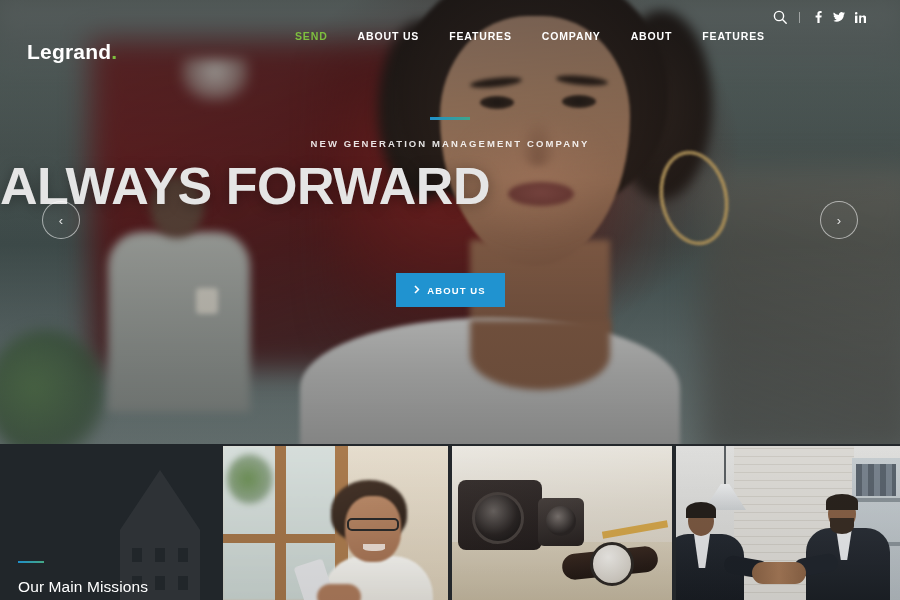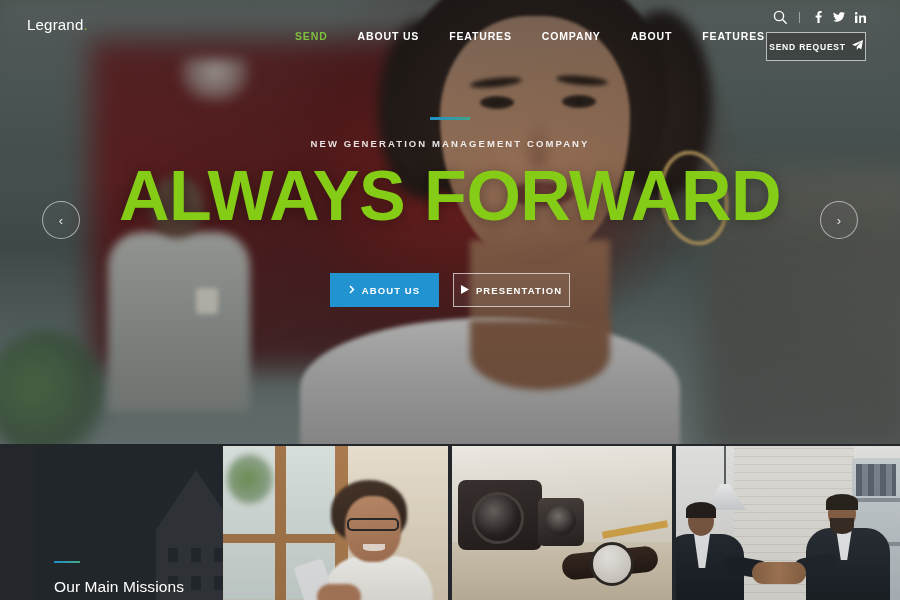--- a/index.html
+++ b/index.html
@@ -96,21 +96,21 @@
   .ph-cup { position:absolute; left:196px; top:288px; width:22px; height:26px; border-radius:4px;
     background:#e8e4d8; filter:blur(2.4px); }
   .ph-plant { position:absolute; left:-14px; top:330px; width:120px; height:130px; border-radius:50%;
     background:radial-gradient(ellipse at 40% 45%, rgba(94,132,84,.95) 0%, rgba(60,92,58,.7) 60%, rgba(48,72,50,0) 85%); filter:blur(7px); }
   .ph-rightblur { position:absolute; left:700px; top:170px; width:220px; height:290px;
     background:linear-gradient(200deg, rgba(126,116,104,.55) 0%, rgba(88,82,74,.6) 60%, rgba(70,66,60,.5) 100%); filter:blur(16px); }
   .hero-tint { position:absolute; inset:0; background:linear-gradient(180deg, rgba(16,18,20,.46) 0%, rgba(16,18,20,.20) 40%, rgba(16,18,20,.34) 100%); }
 
   
   .header { position:absolute; left:0; top:0; width:900px; height:72px; z-index:30; }
-  .logo { position:absolute; left:27px; top:16px; color:#fff; font-size:15px; font-weight:400; letter-spacing:.2px; }
+  .logo { position:absolute; left:27px; top:40px; color:#fff; font-size:21px; font-weight:700; letter-spacing:.2px; }
   .logo .dot { color:#7dbf3f; }
 
   .nav { position:absolute; left:295px; top:30px; display:flex; gap:30px; }
   .nav a { color:#fff; font-size:10.5px; font-weight:700; letter-spacing:.85px; text-decoration:none; white-space:nowrap; }
   .nav a.active { color:#7dbf3f; }
 
   .util { position:absolute; right:34px; top:10px; display:flex; align-items:center; gap:9px; }
   .search-icon { width:14px; height:14px; display:block; }
   .util-div { width:1px; height:11px; background:rgba(255,255,255,.45); margin:0 3px; }
   .soc { color:#fff; font-size:10px; width:12px; text-align:center; line-height:1; font-weight:700; }
@@ -125,42 +125,42 @@
     display:flex; align-items:center; justify-content:center; gap:6px;
     cursor:pointer;
   }
 
   
   .hero-body { position:absolute; left:0; top:0; width:900px; height:444px; z-index:20; }
   .hero-divider { position:absolute; left:430px; top:117px; width:40px; height:3px;
     background:linear-gradient(90deg,#1f8fc9 0%,#3fa58a 100%); }
   .kicker { position:absolute; left:0; top:138px; width:900px; text-align:center;
     color:rgba(255,255,255,.88); font-size:9.5px; font-weight:700; letter-spacing:2.1px; }
-  .headline { position:absolute; left:0; top:160px; width:900px; text-align:center;
-    color:#84cc16; font-size:70px; font-weight:700; letter-spacing:-0.5px; line-height:1.03;
+  .headline { position:absolute; left:0; top:160px; width:900px; text-align:left;
+    color:#e5e5e5; font-size:52px; font-weight:700; letter-spacing:-0.5px; line-height:1.03;
     text-shadow:0 2px 14px rgba(0,0,0,.35); }
   .subline { position:absolute; left:0; top:231px; width:900px; text-align:center;
     color:#f2f2f2; font-size:13px; font-family:"Liberation Serif", serif; font-weight:700;
     text-shadow:0 1px 6px rgba(0,0,0,.45); }
 
   .cta-row { position:absolute; left:0; top:273px; width:900px; display:flex; justify-content:center; gap:14px; }
   .btn { height:34px; display:flex; align-items:center; justify-content:center; gap:7px;
     font-size:9.5px; font-weight:700; letter-spacing:1.1px; color:#fff; cursor:pointer; }
   .btn-primary { width:109px; background:#2093d0; border:none; }
   .btn-ghost { width:117px; background:rgba(255,255,255,.06); border:1px solid rgba(255,255,255,.65); }
 
   .arrow-btn { position:absolute; top:201px; width:38px; height:38px; border-radius:50%;
     border:1px solid rgba(255,255,255,.55); display:flex; align-items:center; justify-content:center;
     color:rgba(255,255,255,.85); font-size:13px; cursor:pointer; background:rgba(255,255,255,.03); }
   .arrow-prev { left:42px; }
   .arrow-next { right:42px; }
 
   
   .bottom { position:absolute; left:0; top:444px; width:900px; height:156px; background:#23272b; }
-  .mission-panel { position:absolute; left:0; top:0; width:270px; height:156px; background:#21262a; overflow:hidden;margin-left:36px; }
+  .mission-panel { position:absolute; left:0; top:0; width:270px; height:156px; background:#21262a; overflow:hidden; }
   .watermark { position:absolute; left:60px; top:26px; width:200px; height:180px; opacity:.055; }
   .m-divider { position:absolute; left:18px; top:117px; width:26px; height:2px;
     background:linear-gradient(90deg,#1f8fc9 0%,#45a886 100%); }
   .m-title { position:absolute; left:18px; top:134px; color:#fff; font-size:15.5px; font-weight:400; letter-spacing:.1px; }
 
   .tiles { position:absolute; left:223px; top:2px; width:677px; height:154px; }
   .tile { position:absolute; top:0; height:154px; overflow:hidden; }
   .t1 { left:0; width:225px; }
   .t2 { left:229px; width:220px; }
   .t3 { left:453px; width:224px; }
@@ -317,51 +317,35 @@
       </span>
       <span class="soc">
         <svg width="11" height="11" viewBox="0 0 11 11" fill="#ffffff">
             <rect x="0" y="3.6" width="2.4" height="7.4"></rect>
             <circle cx="1.2" cy="1.3" r="1.3"></circle>
             <path d="M4.2 3.6h2.3v1c.3-.6 1.1-1.2 2.2-1.2 2.1 0 2.5 1.3 2.5 3.1V11H8.8V7c0-.9 0-2.1-1.3-2.1s-1.5 1-1.5 2V11H4.2z"></path>
           </svg>
       </span>
     </div>
 
-    <div class="send-btn">
-      <span>SEND REQUEST</span>
-      <span>
-        <svg width="11" height="11" viewBox="0 0 12 12" fill="#ffffff">
-            <path d="M12 0 0 5.1l3.9 1.5L10 1.9 5.2 7.4l.1 3.4 1.9-2.4L10.2 10z"></path>
-          </svg>
-      </span>
-    </div>
   </div>
 
   <div class="hero-body">
     <div class="hero-divider"></div>
     <div class="kicker">NEW GENERATION MANAGEMENT COMPANY</div>
     <h1 class="headline">ALWAYS FORWARD</h1>
 
     <div class="cta-row">
       <div class="btn btn-primary">
         <span>
           <svg width="6" height="9" viewBox="0 0 6 9" fill="none" stroke="#fff" stroke-width="1.6">
               <path d="M1 1l3.4 3.5L1 8"></path>
             </svg>
         </span>
         <span>ABOUT US</span>
-      </div>
-      <div class="btn btn-ghost">
-        <span>
-          <svg width="8" height="9" viewBox="0 0 8 9" fill="#ffffff">
-              <path d="M0 0l8 4.5L0 9z"></path>
-            </svg>
-        </span>
-        <span>PRESENTATION</span>
       </div>
     </div>
 
     <div class="arrow-btn arrow-prev">
       <span>‹</span>
     </div>
     <div class="arrow-btn arrow-next">
       <span>›</span>
     </div>
   </div>

